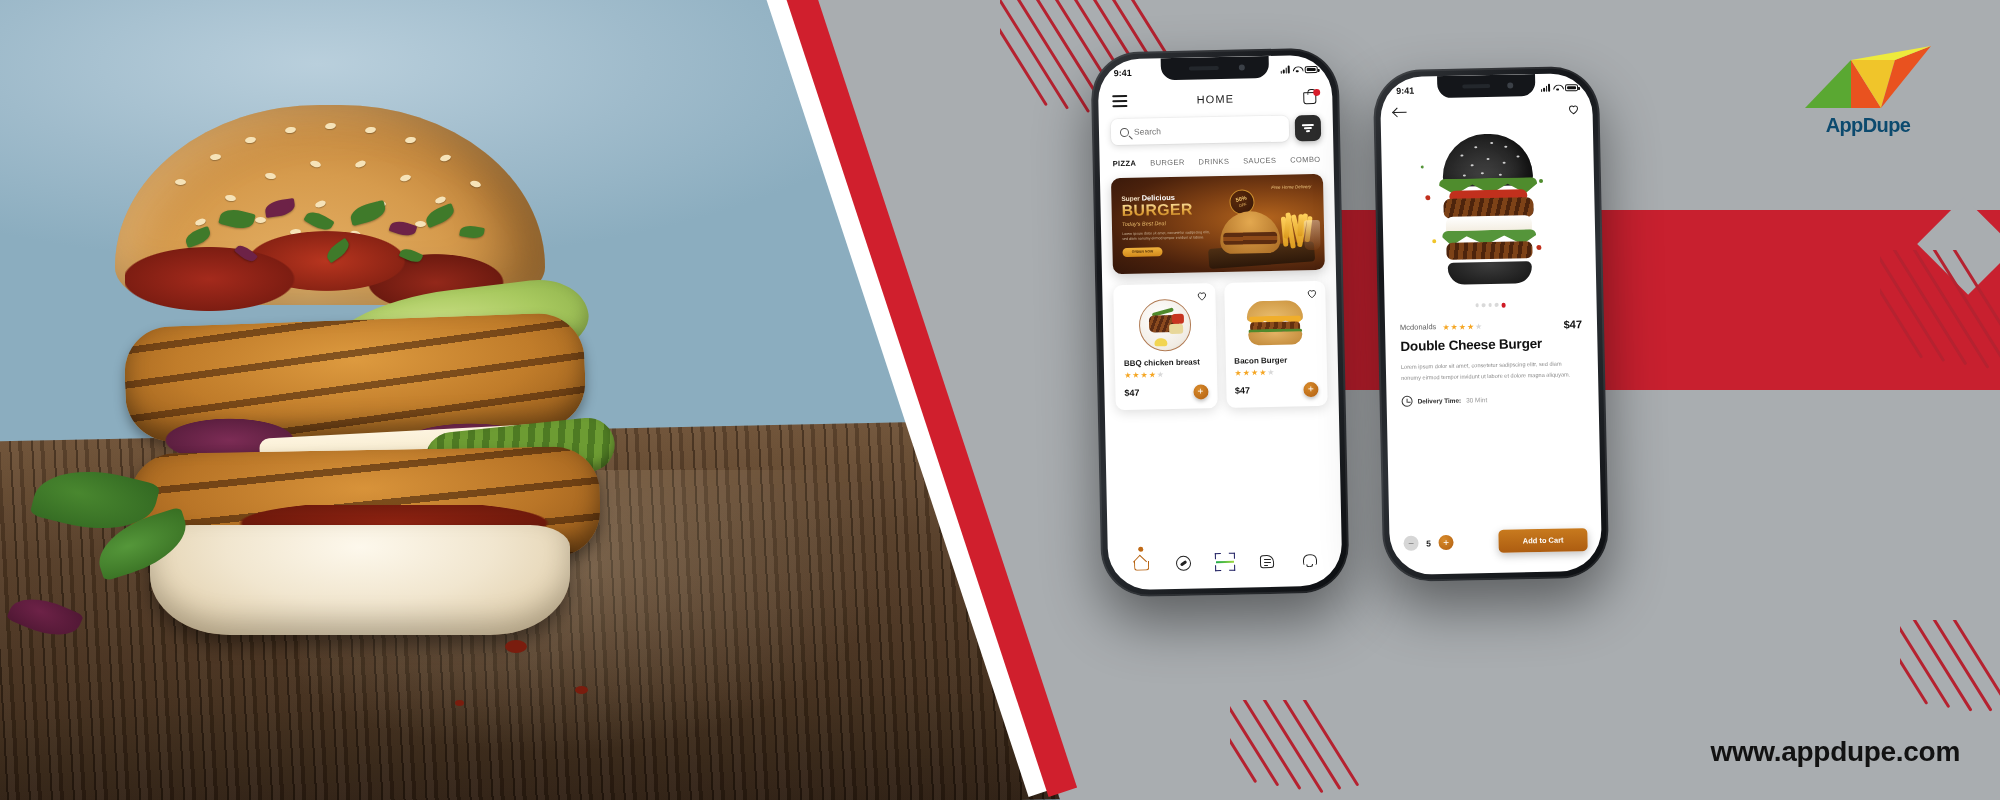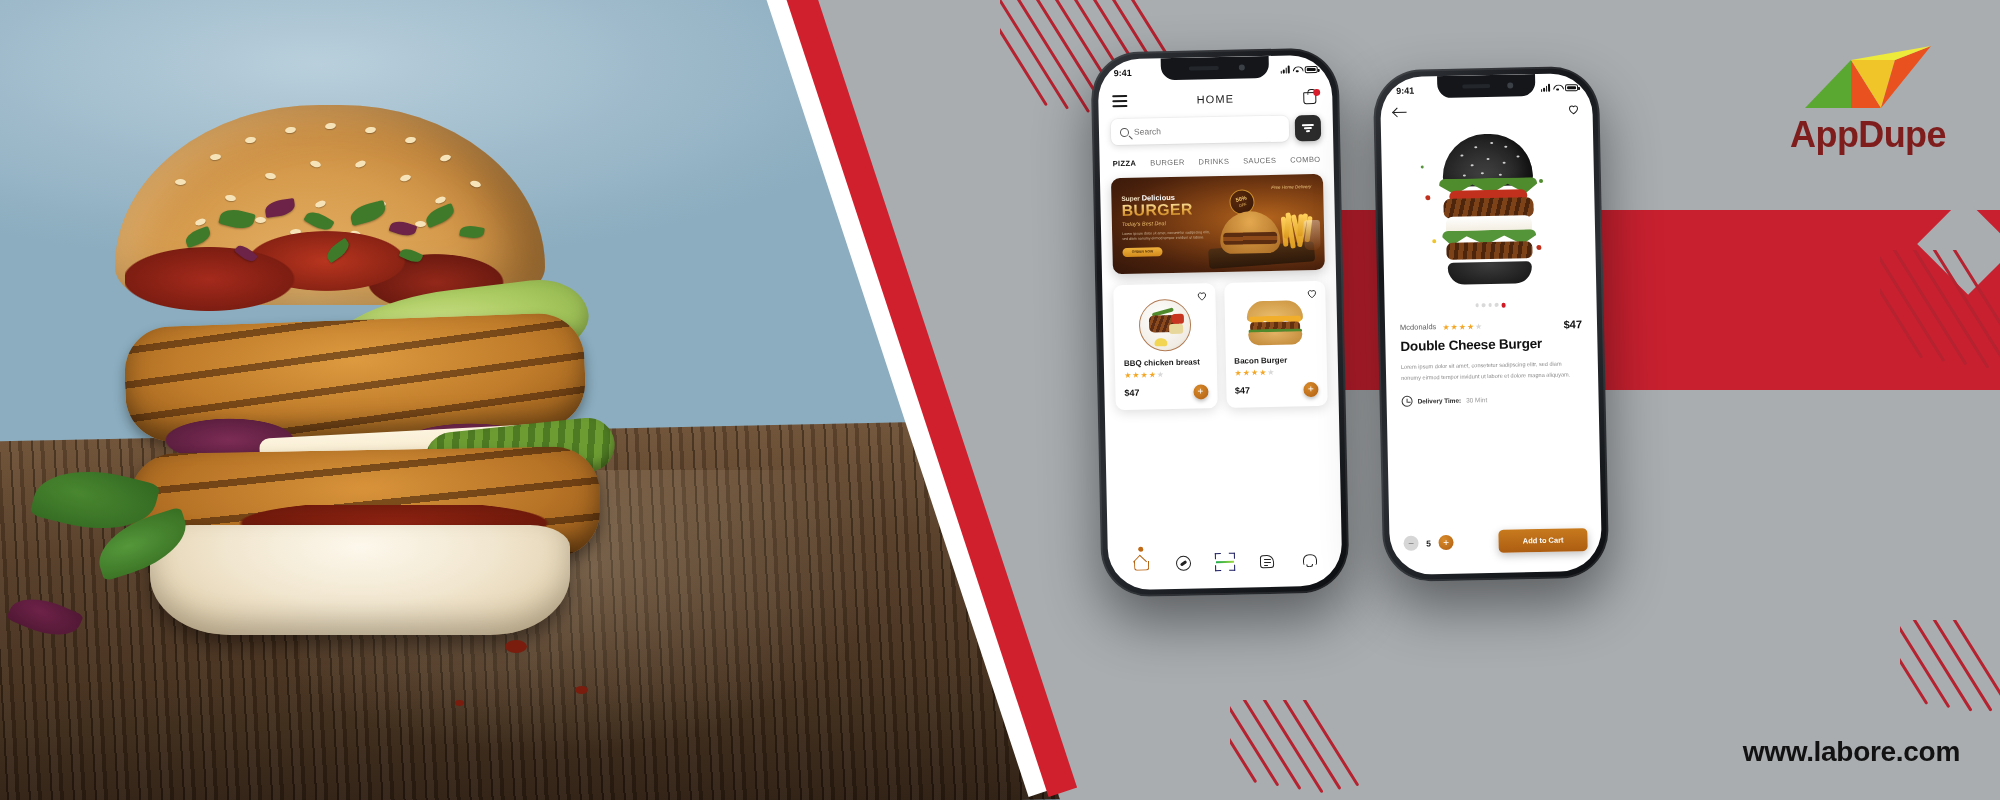--- a/index.html
+++ b/index.html
@@ -337,21 +337,21 @@
   .st-btn { width:15px; height:15px; border-radius:50%; display:flex; align-items:center; justify-content:center; font-size:10px; line-height:1; }
   .st-minus { background:#d6d6d6; color:#7d7d7d; }
   .st-plus { background:radial-gradient(circle at 35% 30%,#d88a2a,#b05f12); color:#fff; }
   .st-qty { font-size:8.5px; font-weight:bold; color:#222; min-width:8px; text-align:center; }
   .atc { background:linear-gradient(180deg,#c87a1e,#ad5d11); color:#fff; font-size:7.5px; font-weight:bold;
     padding:7px 24px; border-radius:5px; box-shadow:0 3px 8px rgba(0,0,0,.25); }
 
   
   .logo { position:absolute; right:42px; top:38px; width:180px; text-align:center; }
   .logo-mark { width:130px; height:74px; margin:0 auto; position:relative; }
-  .logo-text { font-size:36px; font-weight:bold; color:#7f1d1d; letter-spacing:-.6px; margin-top:2px; }
+  .logo-text { font-size:20px; font-weight:bold; color:#0c4a6e; letter-spacing:-.6px; margin-top:2px; }
   .url { position:absolute; right:40px; bottom:32px; font-size:28px; font-weight:bold; color:#121212; letter-spacing:-.3px; }
 </style>
 </head>
 <body>
 
 <div class="stage">
 
   <div class="right-bg"></div>
 
   <div class="red-band"></div>
@@ -745,14 +745,14 @@
         <polygon points="2,70 48,22 48,70" fill="#5aa832"></polygon>
         <polygon points="48,22 48,70 78,70" fill="#e9521f"></polygon>
         <polygon points="48,22 78,70 92,22" fill="#f0c52a"></polygon>
         <polygon points="92,22 78,70 128,8" fill="#e9521f"></polygon>
         <polygon points="48,22 92,22 128,8" fill="#eeea3c"></polygon>
       </svg>
     </div>
     <div class="logo-text">AppDupe</div>
   </div>
 
-  <div class="url">www.labore.com</div>
+  <div class="url">www.appdupe.com</div>
 </div>
 
 </body></html>

